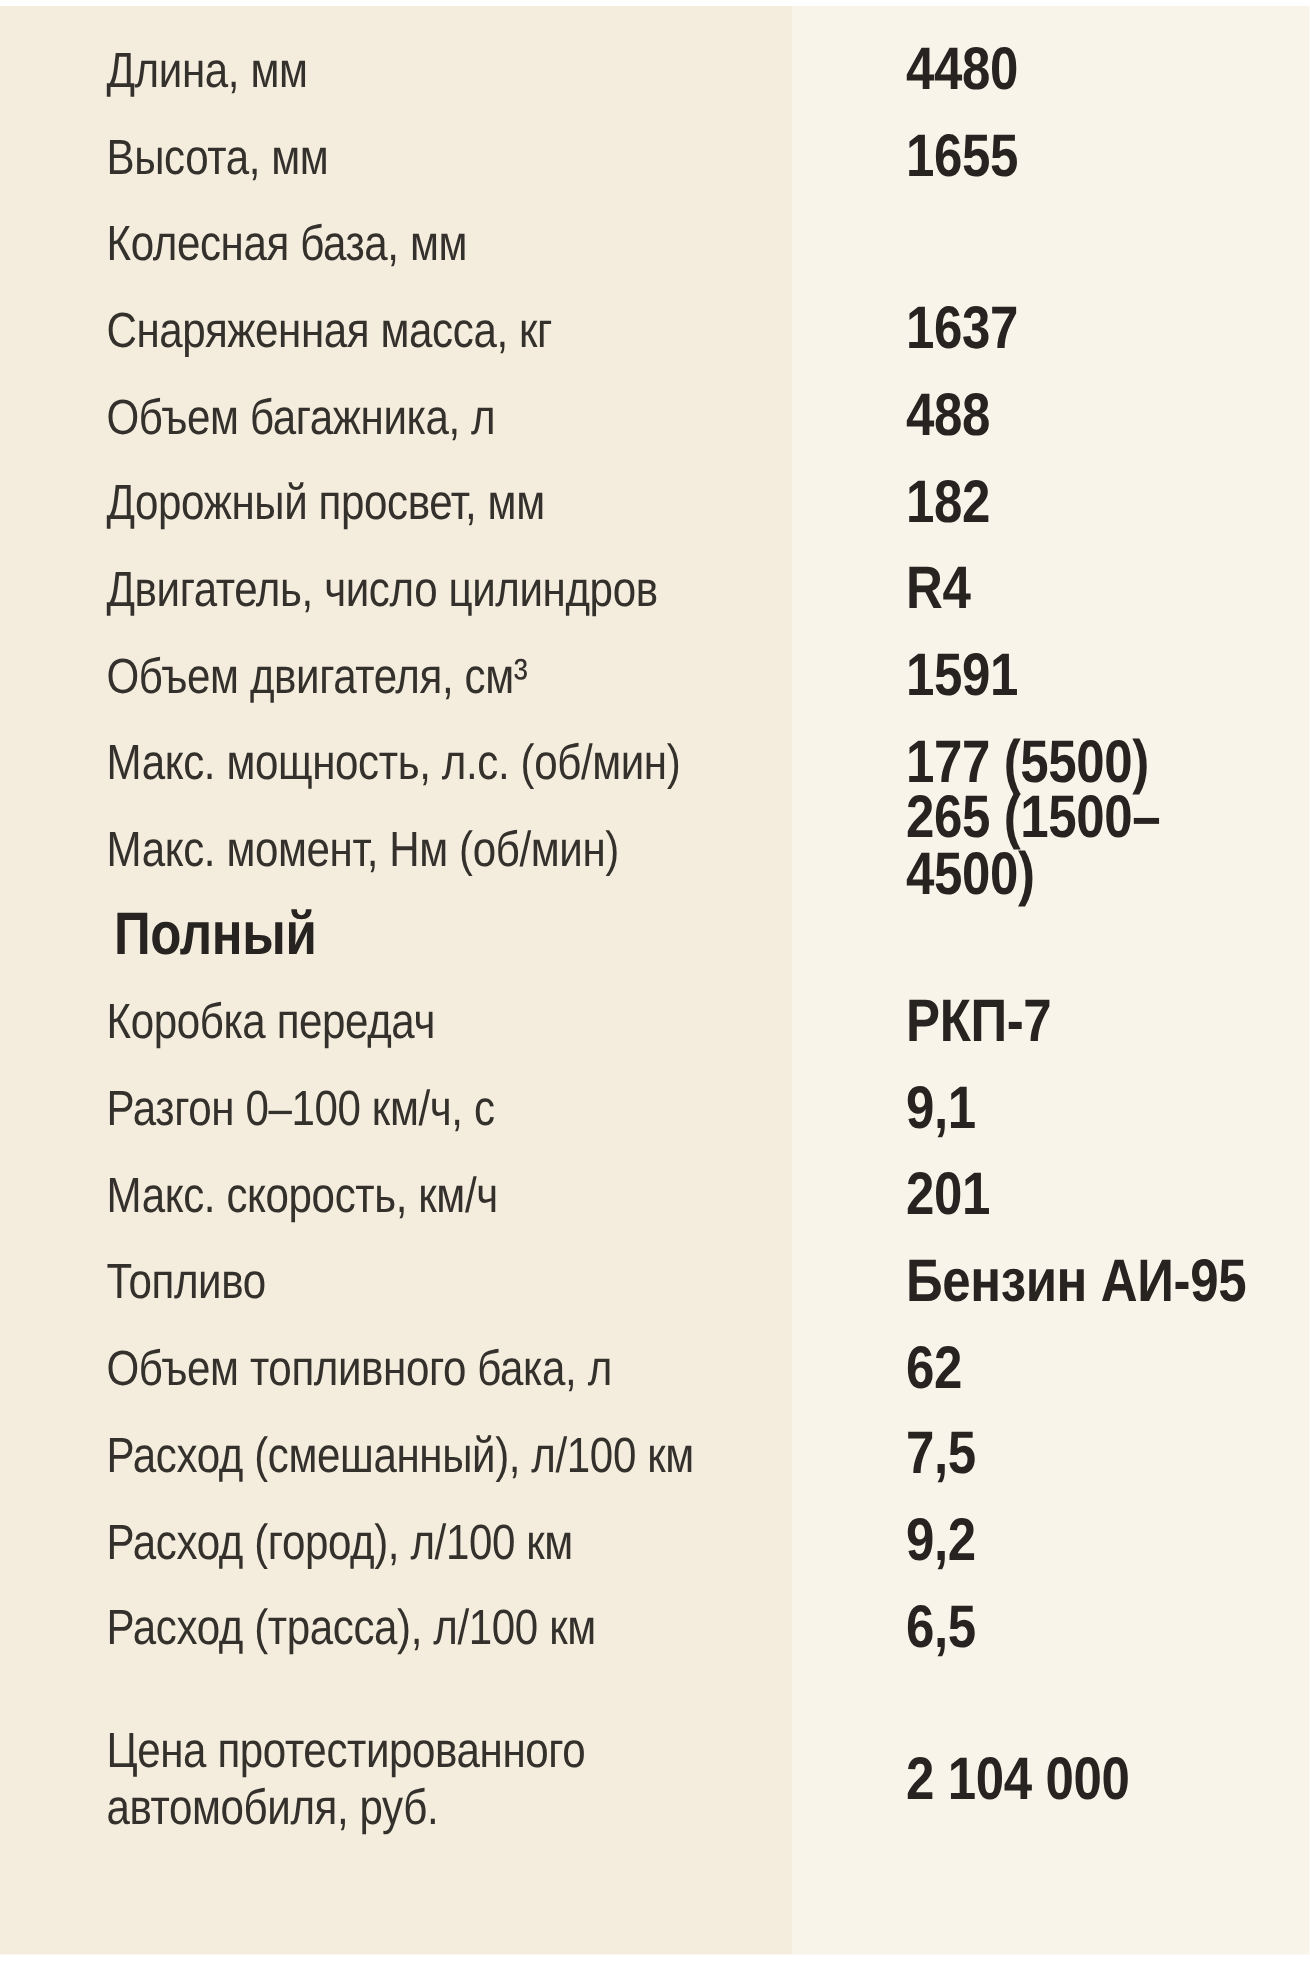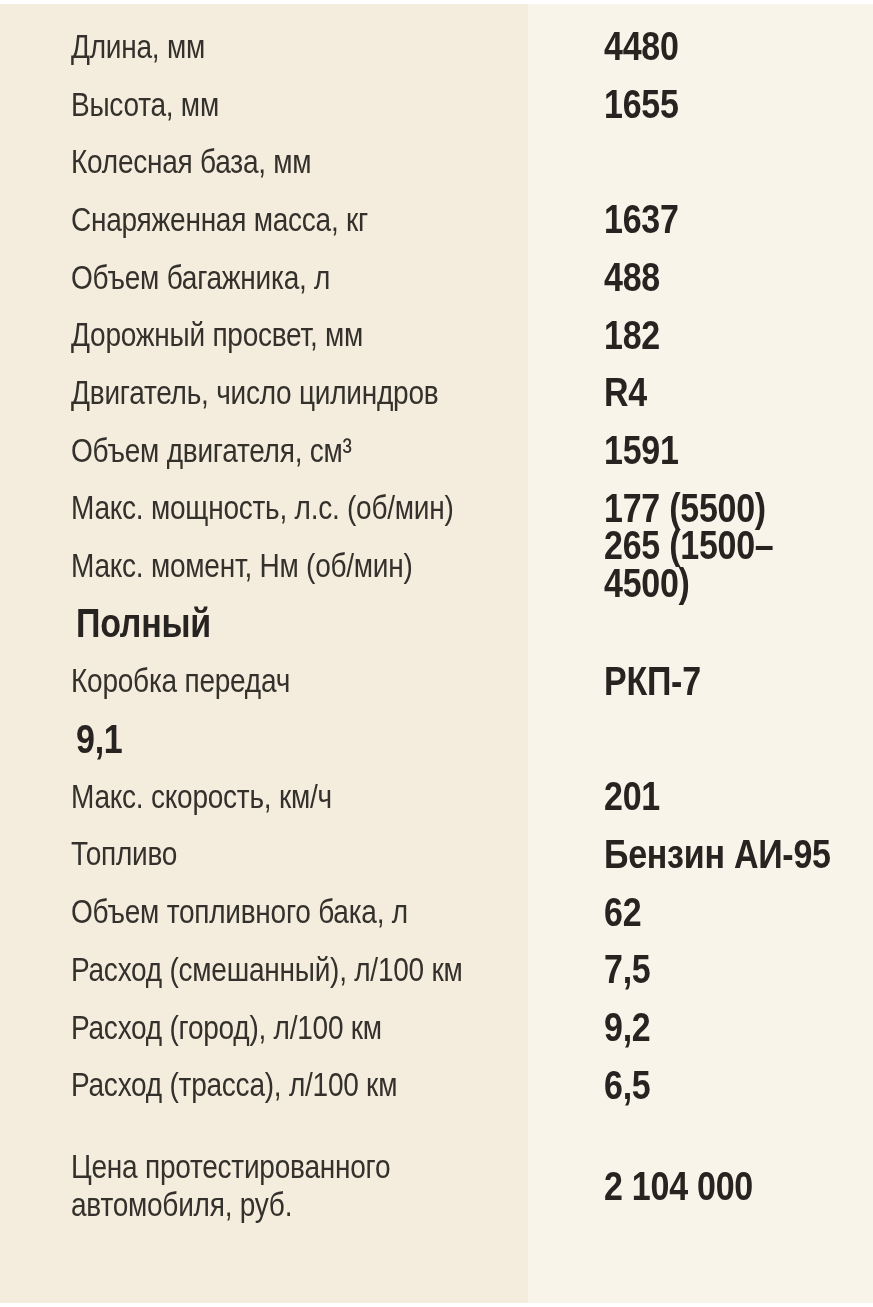--- a/index.html
+++ b/index.html
@@ -111,20 +111,21 @@
       <div class="cell value"><span class="txt">265 (1500–4500)</span></div>
     </div>
     <div class="row">
       <div class="cell value"><span class="txt">Полный</span></div>
     </div>
     <div class="row">
       <div class="cell label"><span class="txt">Коробка передач</span></div>
       <div class="cell value"><span class="txt">РКП-7</span></div>
     </div>
     <div class="row">
+      <div class="cell label"><span class="txt">Разгон 0–100 км/ч, с</span></div>
       <div class="cell value"><span class="txt">9,1</span></div>
     </div>
     <div class="row">
       <div class="cell label"><span class="txt">Макс. скорость, км/ч</span></div>
       <div class="cell value"><span class="txt">201</span></div>
     </div>
     <div class="row">
       <div class="cell label"><span class="txt">Топливо</span></div>
       <div class="cell value"><span class="txt">Бензин АИ-95</span></div>
     </div>

